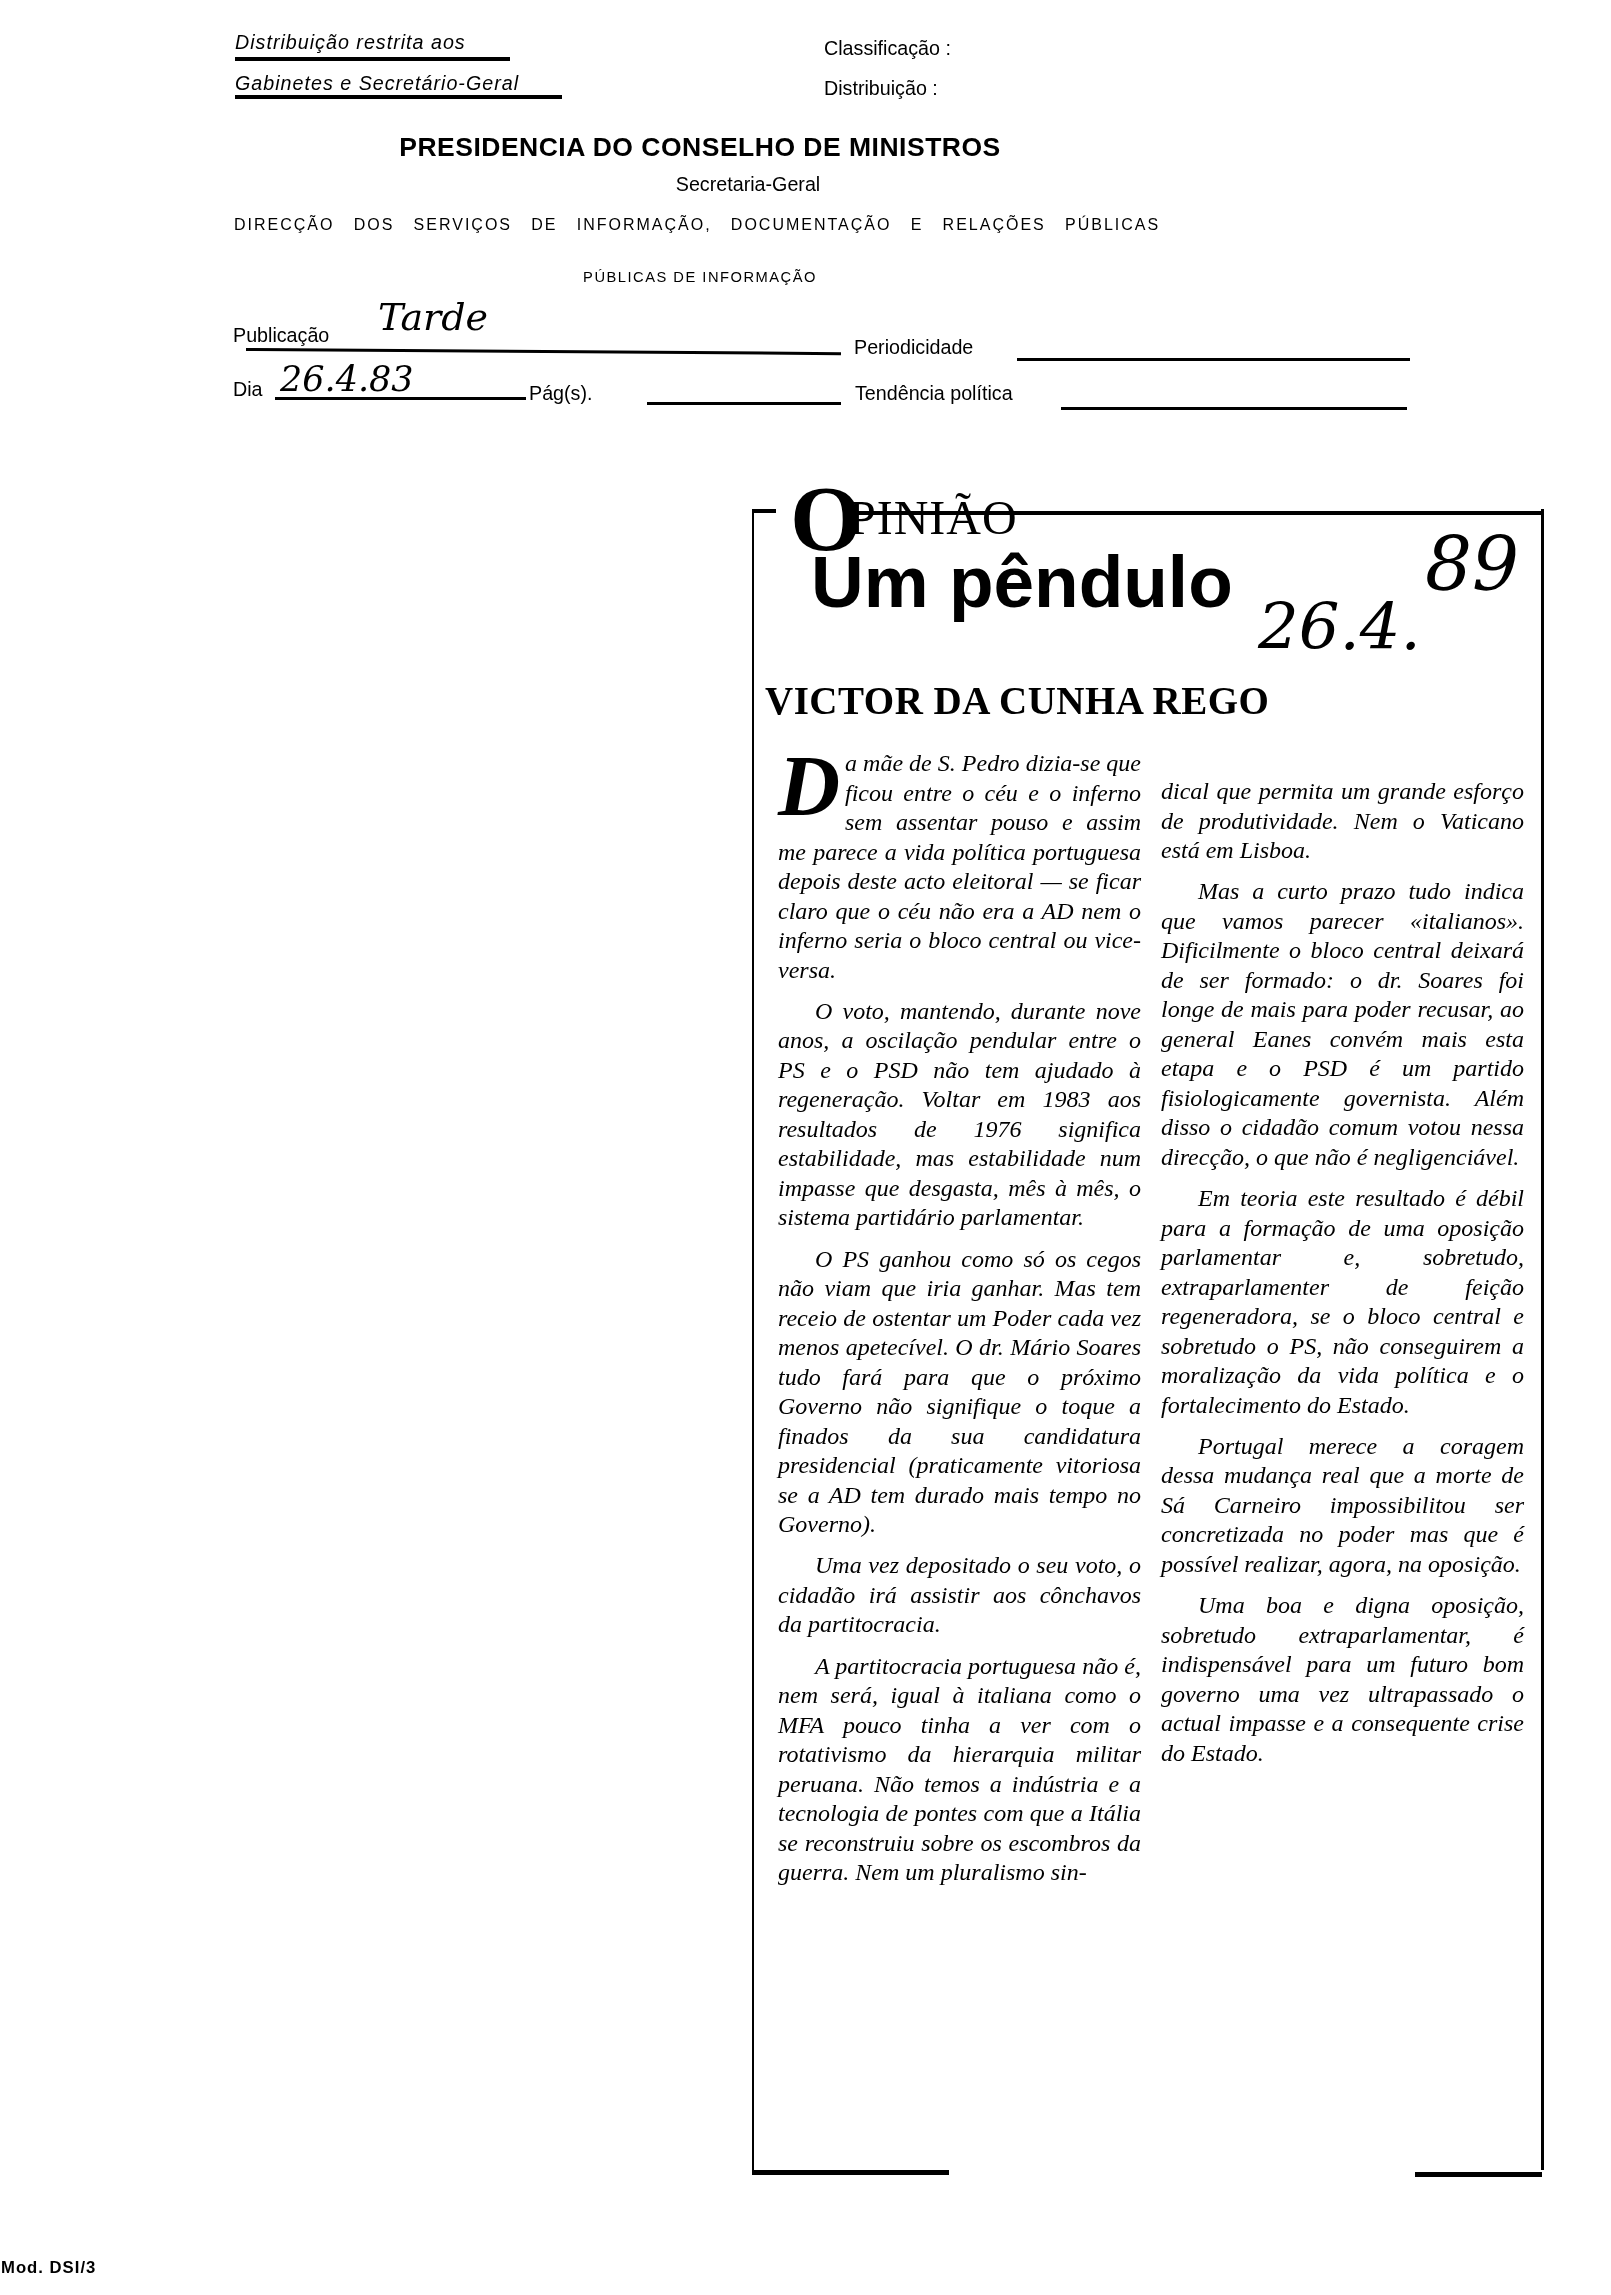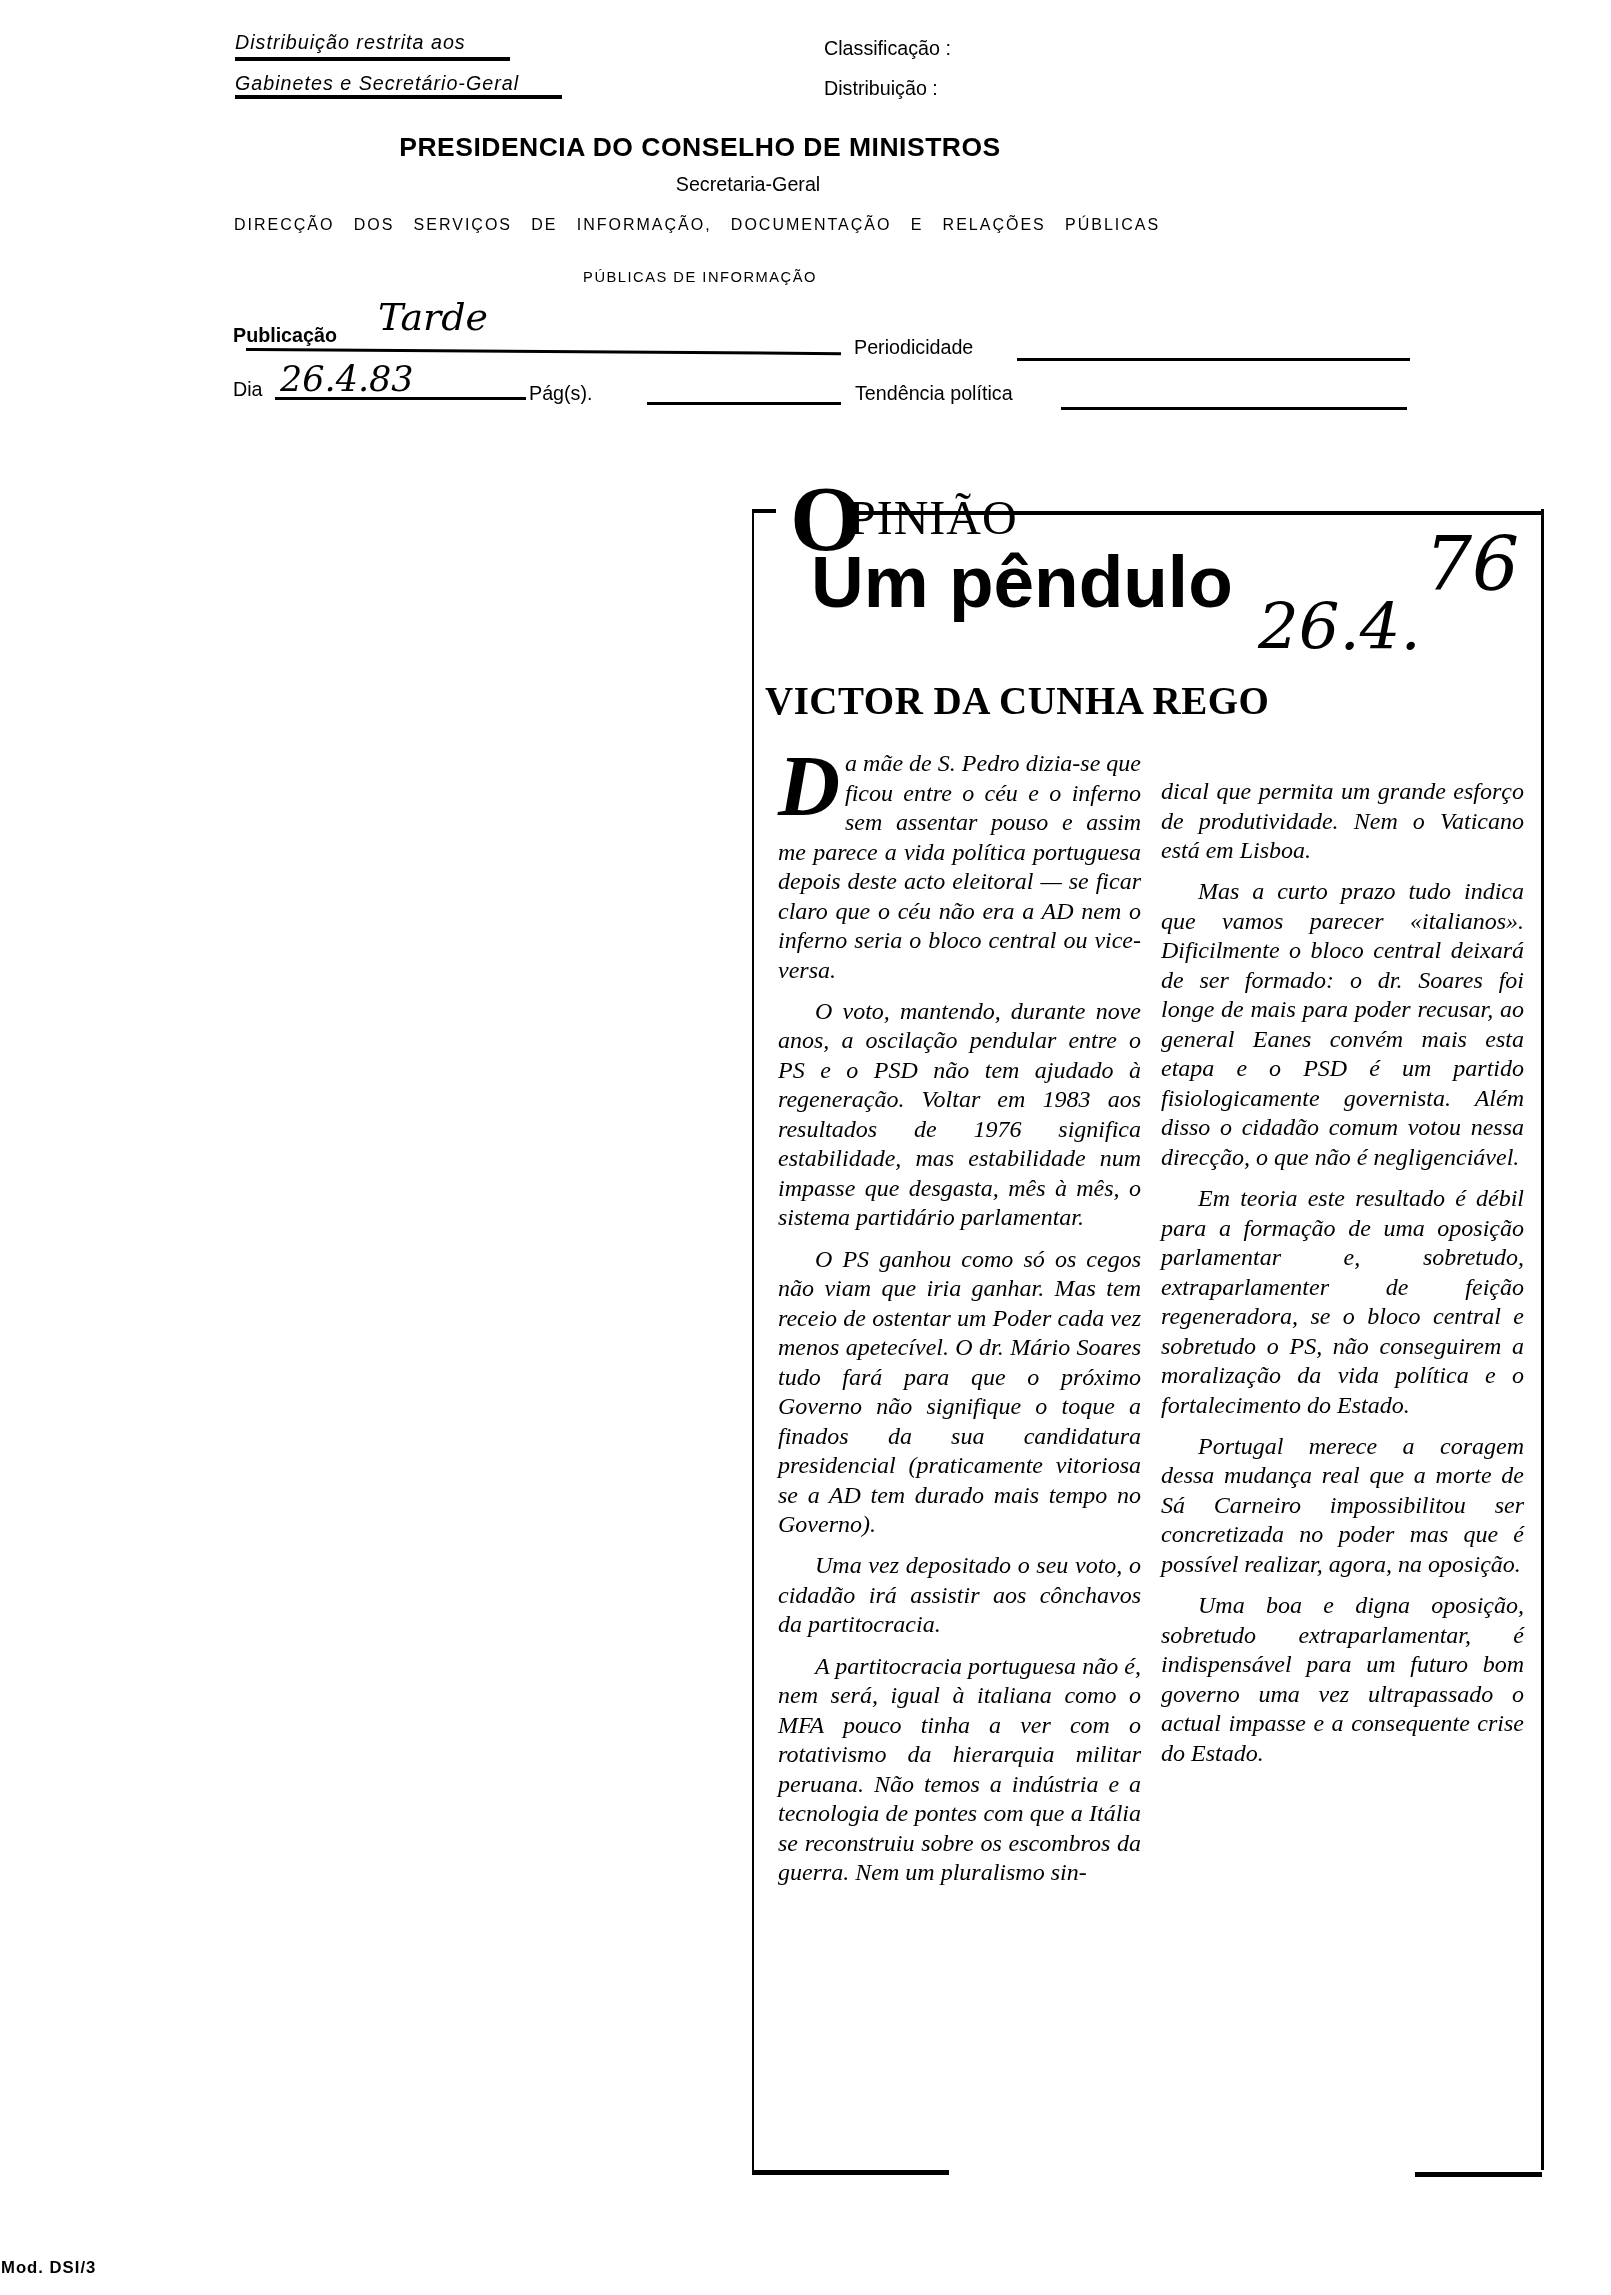--- a/index.html
+++ b/index.html
@@ -41,21 +41,21 @@
 <div class="abs ul-bar" style="left:235px; top:95px; width:327px;"></div>
 
 <div class="abs hdr-sans form-label" style="left:824px; top:37px;">Classificação :</div>
 <div class="abs hdr-sans form-label" style="left:824px; top:77px;">Distribuição :</div>
 
 <div class="abs center title-main" style="top:132px;">PRESIDENCIA DO CONSELHO DE MINISTROS</div>
 <div class="abs center subtitle" style="top:173px;">Secretaria-Geral</div>
 <div class="abs direccao" style="left:234px; top:216px;">DIRECÇÃO DOS SERVIÇOS DE INFORMAÇÃO, DOCUMENTAÇÃO E RELAÇÕES PÚBLICAS</div>
 <div class="abs center divisao" style="top:269px;">PÚBLICAS DE INFORMAÇÃO</div>
 
-<div class="abs hdr-sans form-label" style="left:233px; top:324px;font-weight:bold;">Publicação</div>
+<div class="abs hdr-sans form-label" style="left:233px; top:324px;">Publicação</div>
 <div class="abs hand" style="left:378px; top:295px;">Tarde</div>
 <div class="abs line" style="left:246px; top:348px; width:595px; transform:rotate(0.4deg); transform-origin:left;"></div>
 
 <div class="abs hdr-sans form-label" style="left:854px; top:336px;">Periodicidade</div>
 <div class="abs line" style="left:1017px; top:358px; width:393px;"></div>
 
 <div class="abs hdr-sans form-label" style="left:233px; top:378px;">Dia</div>
 <div class="abs hand" style="left:280px; top:359px; font-size:35px;">26.4.83</div>
 <div class="abs line" style="left:275px; top:397px; width:251px;"></div>
 <div class="abs hdr-sans form-label" style="left:529px; top:382px;">Pág(s).</div>
@@ -69,21 +69,21 @@
   <span class="abs opiniao-rest" style="left:98px; top:17.7px;">PINIÃO</span>
 </div>
 
 <div class="abs box" style="left:752px; top:509px; width:787px; height:1661px; border-top:none;"></div>
 <div class="abs" style="left:752px; top:509px; width:23.6px; height:3.9px; background:#000;"></div>
 <div class="abs" style="left:849px; top:511px; width:693px; height:4.4px; background:#000;"></div>
 <div class="abs" style="left:752px; top:2170px; width:197px; height:4.9px; background:#000;"></div>
 <div class="abs" style="left:1415px; top:2172px; width:127px; height:4.9px; background:#000;"></div>
 
 <div class="abs headline" style="left:811px; top:540px;">Um pêndulo</div>
-<div class="abs hand" style="left:1425px; top:521px; font-size:74px;">76</div>
+<div class="abs hand" style="left:1425px; top:521px; font-size:74px;">89</div>
 <div class="abs hand" style="left:1258px; top:590px; font-size:64px;">26.4.</div>
 
 <div class="abs byline" style="left:765px; top:678px;">VICTOR DA CUNHA REGO</div>
 
 <div class="abs col" style="left:778px; top:749px;">
   <p class="first"><span class="dropcap">D</span><span>a mãe de S. Pedro dizia-se que ficou entre o céu e o inferno sem assentar pouso e assim me parece a vida política portuguesa depois deste acto eleitoral — se ficar claro que o céu não era a AD nem o inferno seria o bloco central ou vice-versa.</span></p>
   <p>O voto, mantendo, durante nove anos, a oscilação pendular entre o PS e o PSD não tem ajudado à regeneração. Voltar em 1983 aos resultados de 1976 significa estabilidade, mas estabilidade num impasse que desgasta, mês à mês, o sistema partidário parlamentar.</p>
   <p>O PS ganhou como só os cegos não viam que iria ganhar. Mas tem receio de ostentar um Poder cada vez menos apetecível. O dr. Mário Soares tudo fará para que o próximo Governo não signifique o toque a finados da sua candidatura presidencial (praticamente vitoriosa se a AD tem durado mais tempo no Governo).</p>
   <p>Uma vez depositado o seu voto, o cidadão irá assistir aos cônchavos da partitocracia.</p>
   <p>A partitocracia portuguesa não é, nem será, igual à italiana como o MFA pouco tinha a ver com o rotativismo da hierarquia militar peruana. Não temos a indústria e a tecnologia de pontes com que a Itália se reconstruiu sobre os escombros da guerra. Nem um pluralismo sin-</p>

